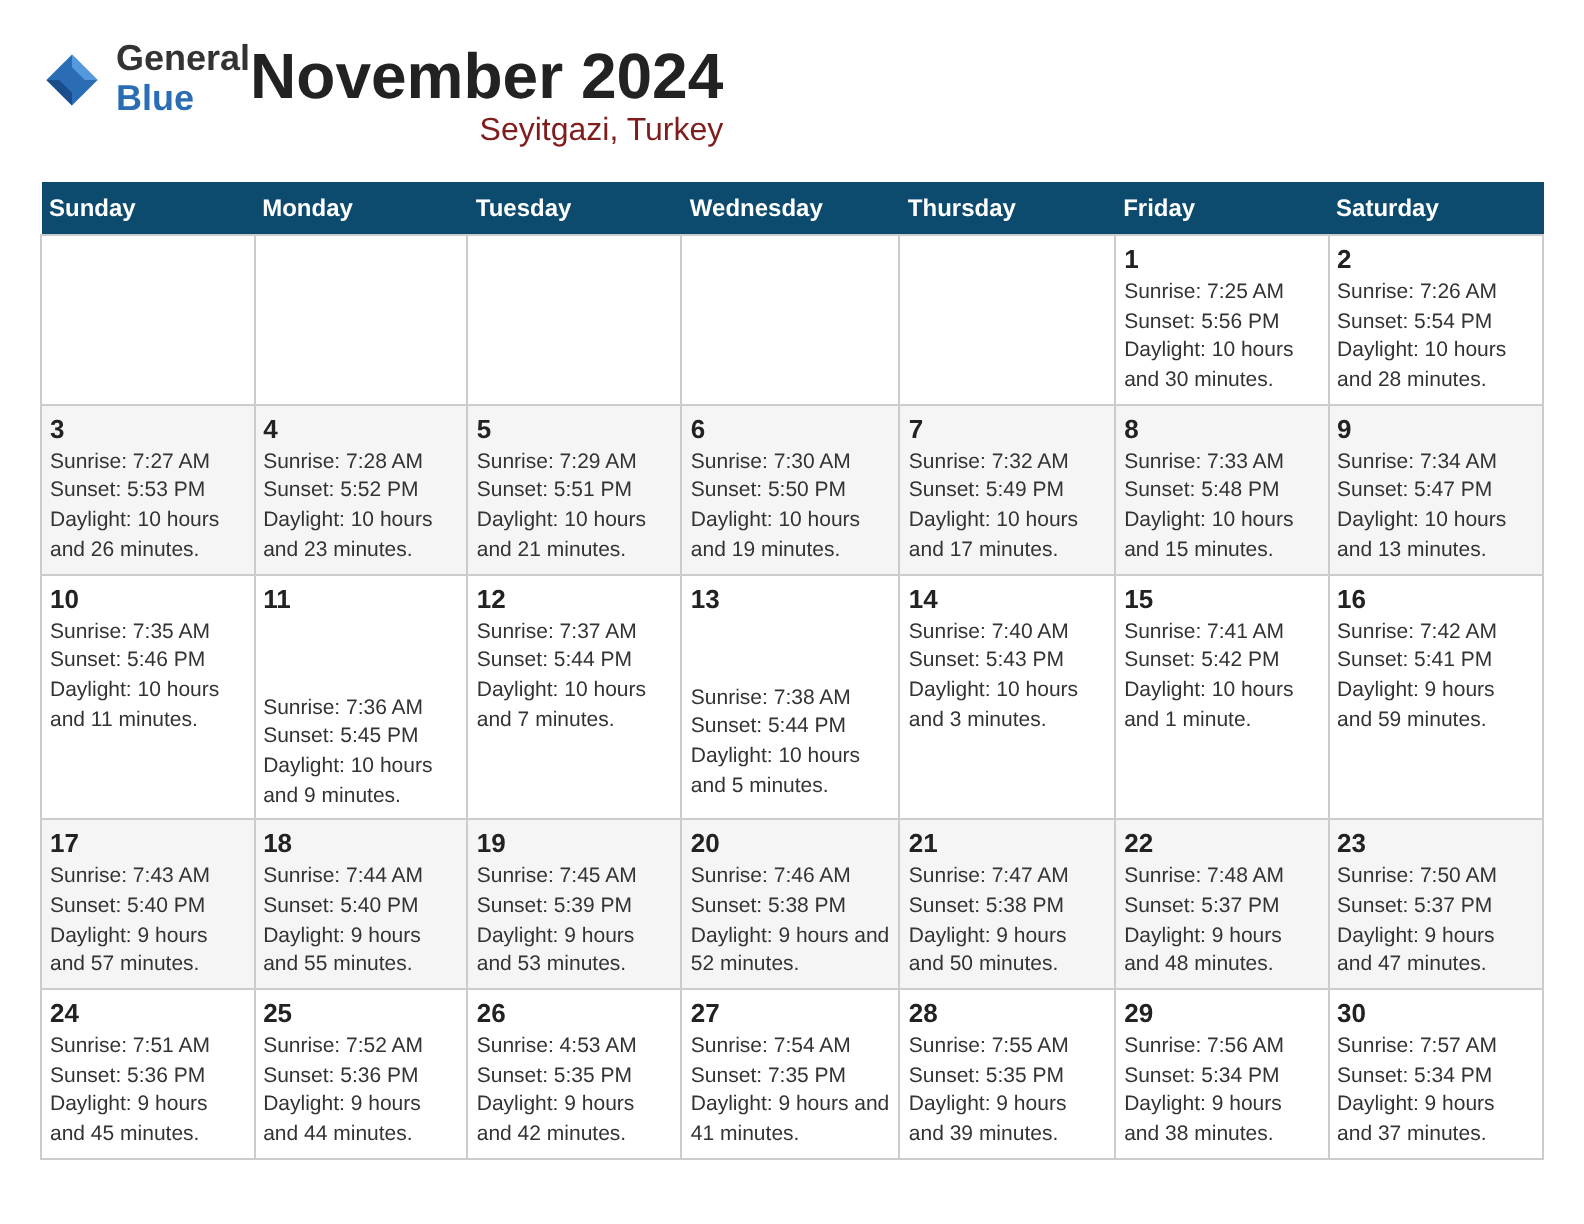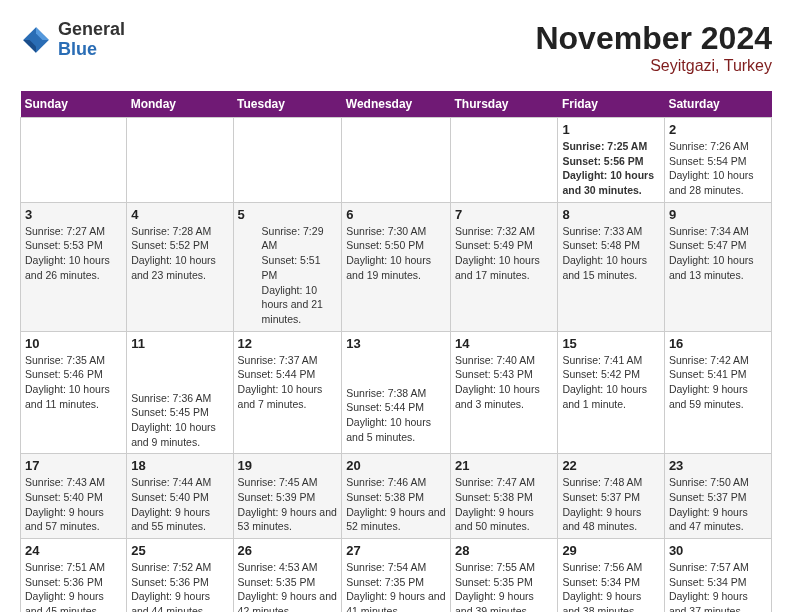--- a/index.html
+++ b/index.html
@@ -5,21 +5,20 @@
     * { box-sizing: border-box; margin: 0; padding: 0; }
     body {
       font-family: Arial, sans-serif;
       background: #fff;
       width: 792px;
       min-height: 612px;
       padding: 20px;
     }
     .header {
       display: flex;
-      justify-content: space-between;
       align-items: flex-start;
       margin-bottom: 16px;
     }
     .logo {
       display: flex;
       align-items: center;
     }
     .logo-text {
       display: flex;
       flex-direction: column;
@@ -45,21 +44,21 @@
     .location {
       font-size: 16px;
       color: #7f1d1d;
     }
     table {
       width: 100%;
       border-collapse: collapse;
       font-size: 11px;
     }
     thead tr th {
-      background: #701a75;
+      background: #0c4a6e;
       color: #fff;
       padding: 6px 4px;
       text-align: left;
       font-size: 12px;
       font-weight: bold;
     }
     tbody tr td {
       border: 1px solid #ccc;
       vertical-align: top;
       padding: 4px;
@@ -121,21 +120,21 @@
   </thead>
   <tbody id="calendar-body">
   <tr>
         <td class="empty"></td>
         <td class="empty"></td>
         <td class="empty"></td>
         <td class="empty"></td>
         <td class="empty"></td>
         <td>
           <span class="day-num">1</span>
-          <div class="day-info" style="white-space: pre-line; font-weight: bold;">Sunrise: 7:25 AM
+          <div class="day-info" style="white-space: pre-line;">Sunrise: 7:25 AM
 Sunset: 5:56 PM
 Daylight: 10 hours and 30 minutes.</div>
         </td>
         <td>
           <span class="day-num">2</span>
           <div class="day-info" style="white-space: pre-line;">Sunrise: 7:26 AM
 Sunset: 5:54 PM
 Daylight: 10 hours and 28 minutes.</div>
         </td>
       </tr>
@@ -147,21 +146,21 @@
 Daylight: 10 hours and 26 minutes.</div>
         </td>
         <td>
           <span class="day-num">4</span>
           <div class="day-info" style="white-space: pre-line;">Sunrise: 7:28 AM
 Sunset: 5:52 PM
 Daylight: 10 hours and 23 minutes.</div>
         </td>
         <td>
           <span class="day-num">5</span>
-          <div class="day-info" style="white-space: pre-line; margin-left: 24px;">Sunrise: 7:29 AM
+          <div class="day-info" style="white-space: pre-line;">Sunrise: 7:29 AM
 Sunset: 5:51 PM
 Daylight: 10 hours and 21 minutes.</div>
         </td>
         <td>
           <span class="day-num">6</span>
           <div class="day-info" style="white-space: pre-line;">Sunrise: 7:30 AM
 Sunset: 5:50 PM
 Daylight: 10 hours and 19 minutes.</div>
         </td>
         <td>

